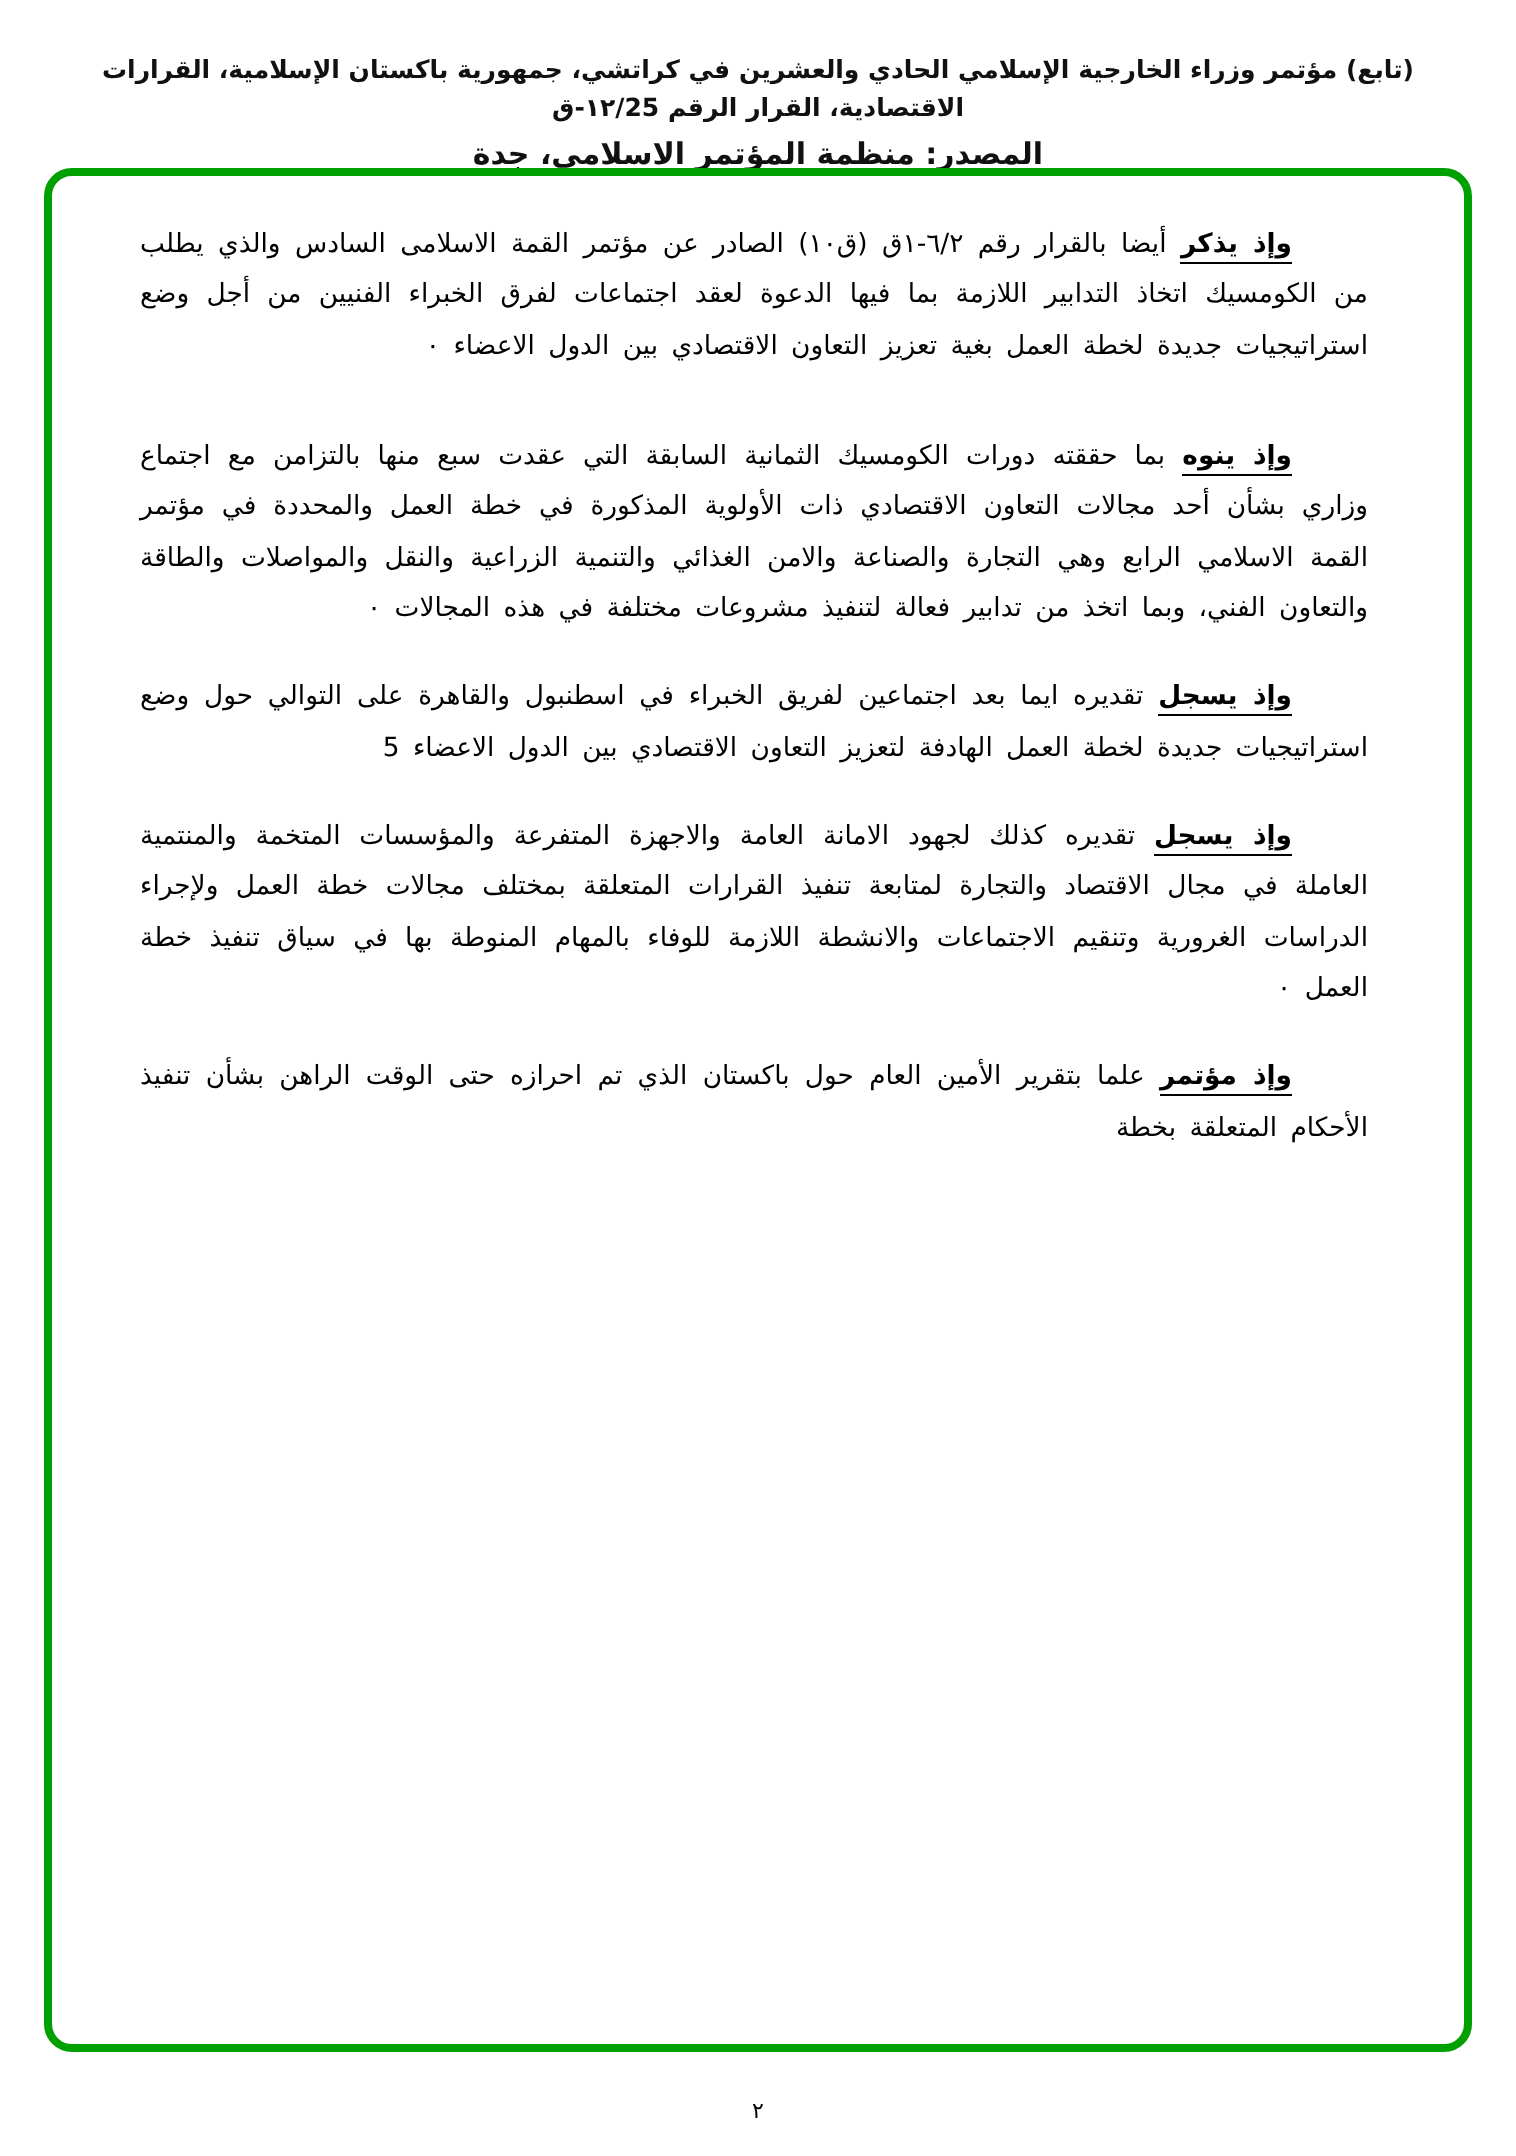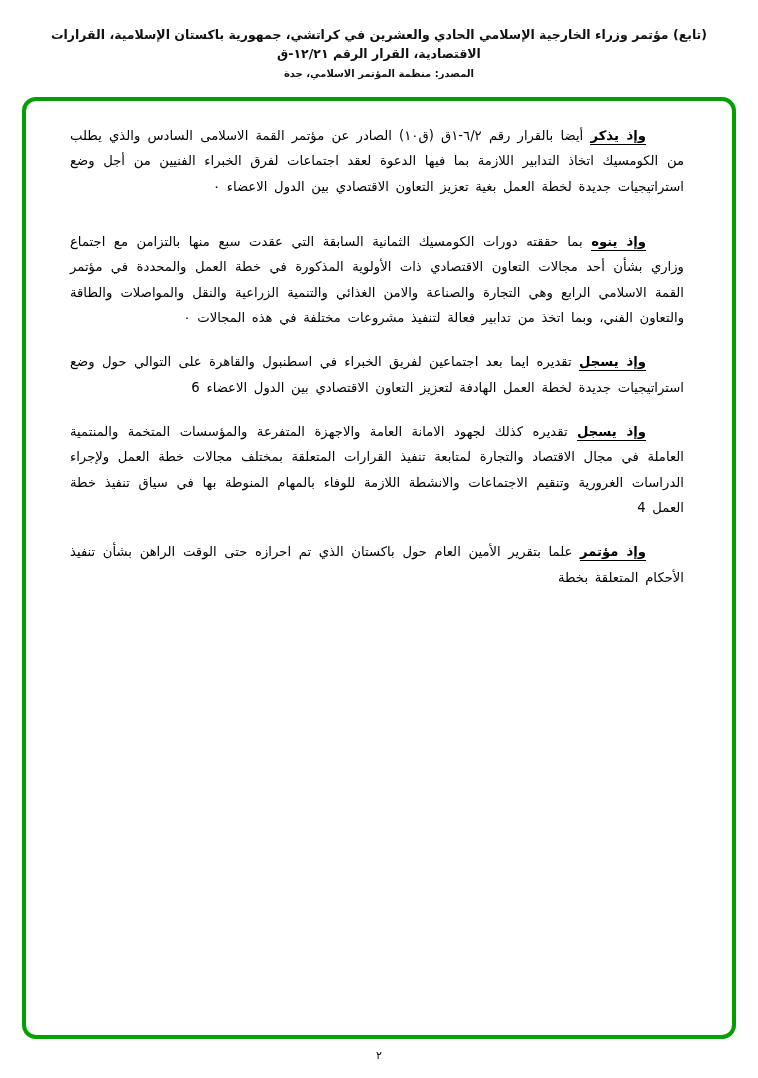--- a/index.html
+++ b/index.html
@@ -30,29 +30,29 @@
   .header-title {
     font-family: "DejaVu Sans", sans-serif;
     font-size: 12.5px;
     font-weight: bold;
     line-height: 1.5;
     letter-spacing: 0px;
     color: #111;
   }
   .header-source {
     font-family: "DejaVu Sans", sans-serif;
-    font-size: 10px;
+    font-size: 15px;
     font-weight: bold;
     margin-top: 4px;
     color: #111;
   }
   .frame {
     position: absolute;
     left: 22px;
-    top: 97px;
+    top: 84px;
     width: 714px;
     height: 942px;
     border: 4px solid #00a000;
     border-radius: 14px;
     box-sizing: border-box;
     background: #ffffff;
   }
   .content {
     direction: rtl;
     padding: 22px 48px 10px 44px;
@@ -92,41 +92,41 @@
     font-size: 11px;
     color: #000;
   }
 </style>
 </head>
 <body>
 
 <div class="page">
 
   <div class="header">
-    <div class="header-title">(تابع) مؤتمر وزراء الخارجية الإسلامي الحادي والعشرين في كراتشي، جمهورية باكستان الإسلامية، القرارات الاقتصادية، القرار الرقم ١٢/٢١-ق</div>
+    <div class="header-title">(تابع) مؤتمر وزراء الخارجية الإسلامي الحادي والعشرين في كراتشي، جمهورية باكستان الإسلامية، القرارات الاقتصادية، القرار الرقم ١٢/25-ق</div>
     <div class="header-source">المصدر: منظمة المؤتمر الاسلامي، جدة</div>
   </div>
 
   <div class="frame">
     <div class="content">
 
       <p class="para first">
         <span class="indent"></span><span class="lead">وإذ يذكر</span><span> أيضا بالقرار رقم ٦/٢-١ق (ق١٠) الصادر عن مؤتمر القمة الاسلامى السادس والذي يطلب من الكومسيك اتخاذ التدابير اللازمة بما فيها الدعوة لعقد اجتماعات لفرق الخبراء الفنيين من أجل وضع استراتيجيات جديدة لخطة العمل بغية تعزيز التعاون الاقتصادي بين الدول الاعضاء ٠</span>
       </p>
 
       <p class="para">
         <span class="indent"></span><span class="lead">وإذ ينوه</span><span> بما حققته دورات الكومسيك الثمانية السابقة التي عقدت سبع منها بالتزامن مع اجتماع وزاري بشأن أحد مجالات التعاون الاقتصادي ذات الأولوية المذكورة في خطة العمل والمحددة في مؤتمر القمة الاسلامي الرابع وهي التجارة والصناعة والامن الغذائي والتنمية الزراعية والنقل والمواصلات والطاقة والتعاون الفني، وبما اتخذ من تدابير فعالة لتنفيذ مشروعات مختلفة في هذه المجالات ٠</span>
       </p>
 
       <p class="para">
-        <span class="indent"></span><span class="lead">وإذ يسجل</span><span> تقديره ايما بعد اجتماعين لفريق الخبراء في اسطنبول والقاهرة على التوالي حول وضع استراتيجيات جديدة لخطة العمل الهادفة لتعزيز التعاون الاقتصادي بين الدول الاعضاء 6</span>
+        <span class="indent"></span><span class="lead">وإذ يسجل</span><span> تقديره ايما بعد اجتماعين لفريق الخبراء في اسطنبول والقاهرة على التوالي حول وضع استراتيجيات جديدة لخطة العمل الهادفة لتعزيز التعاون الاقتصادي بين الدول الاعضاء 5</span>
       </p>
 
       <p class="para">
-        <span class="indent"></span><span class="lead">وإذ يسجل</span><span> تقديره كذلك لجهود الامانة العامة والاجهزة المتفرعة والمؤسسات المتخمة والمنتمية العاملة في مجال الاقتصاد والتجارة لمتابعة تنفيذ القرارات المتعلقة بمختلف مجالات خطة العمل ولإجراء الدراسات الغرورية وتنقيم الاجتماعات والانشطة اللازمة للوفاء بالمهام المنوطة بها في سياق تنفيذ خطة العمل 4</span>
+        <span class="indent"></span><span class="lead">وإذ يسجل</span><span> تقديره كذلك لجهود الامانة العامة والاجهزة المتفرعة والمؤسسات المتخمة والمنتمية العاملة في مجال الاقتصاد والتجارة لمتابعة تنفيذ القرارات المتعلقة بمختلف مجالات خطة العمل ولإجراء الدراسات الغرورية وتنقيم الاجتماعات والانشطة اللازمة للوفاء بالمهام المنوطة بها في سياق تنفيذ خطة العمل ٠</span>
       </p>
 
       <p class="para">
         <span class="indent"></span><span class="lead">وإذ مؤتمر</span><span> علما بتقرير الأمين العام حول باكستان الذي تم احرازه حتى الوقت الراهن بشأن تنفيذ الأحكام المتعلقة بخطة</span>
       </p>
 
     </div>
   </div>
 
   <div class="footer">٢</div>

